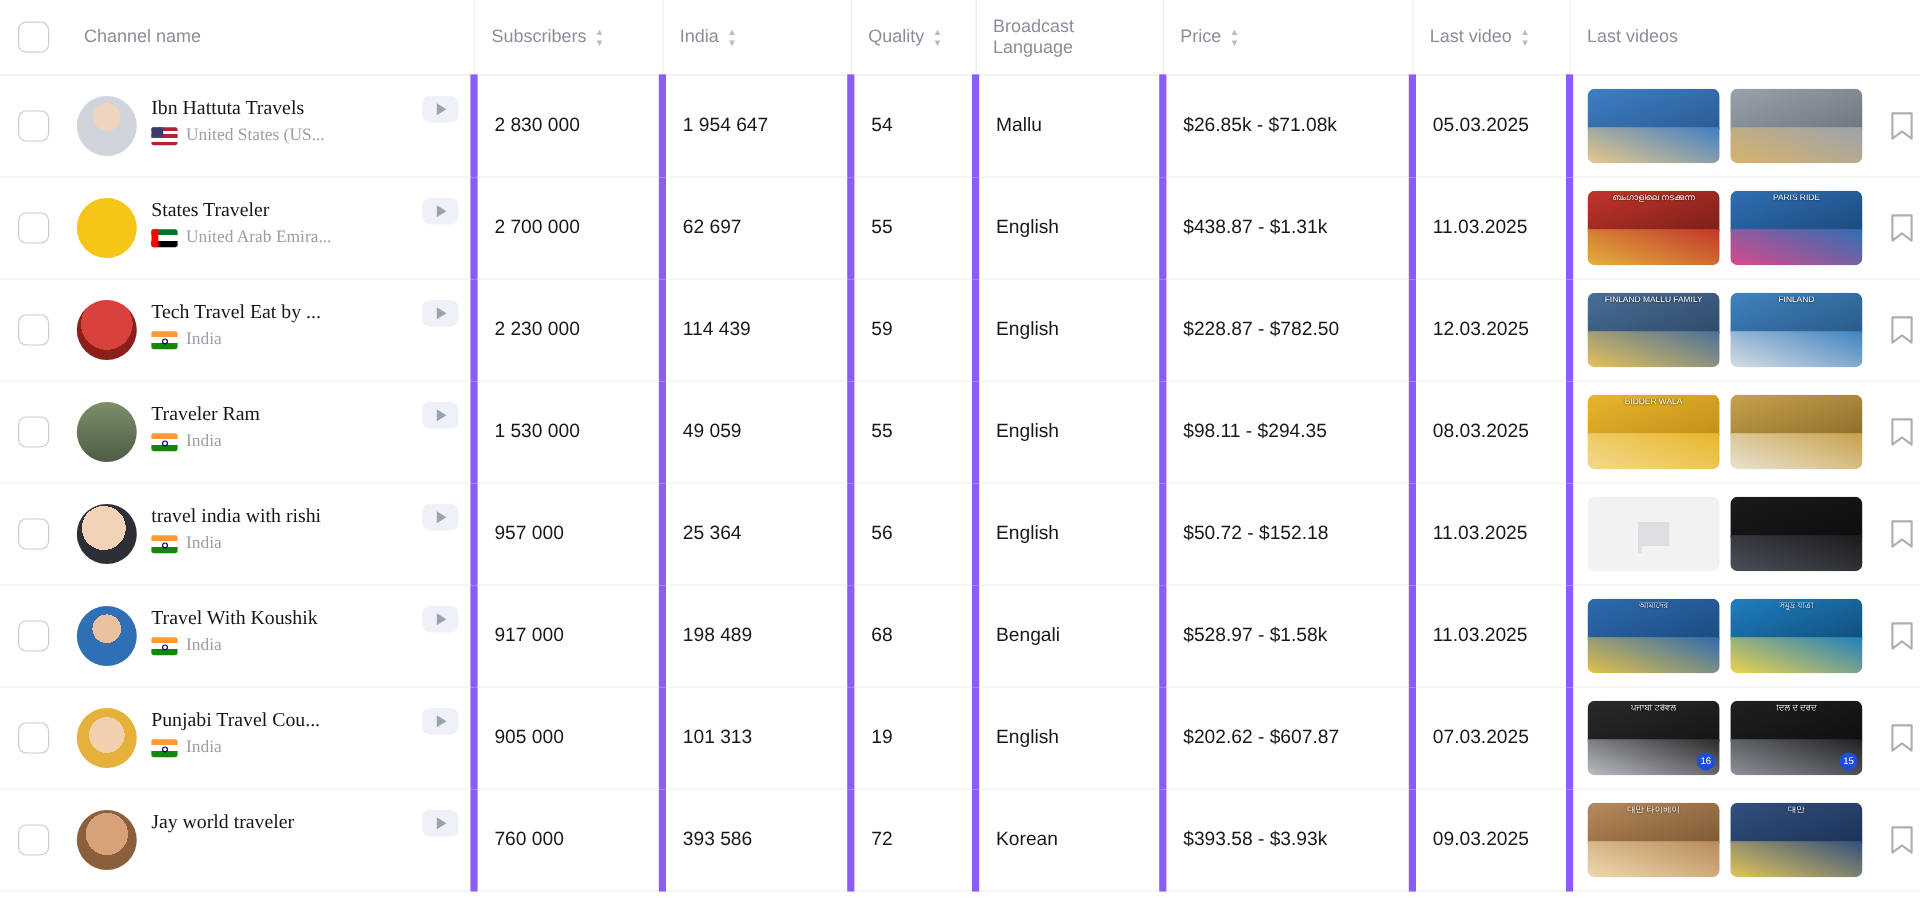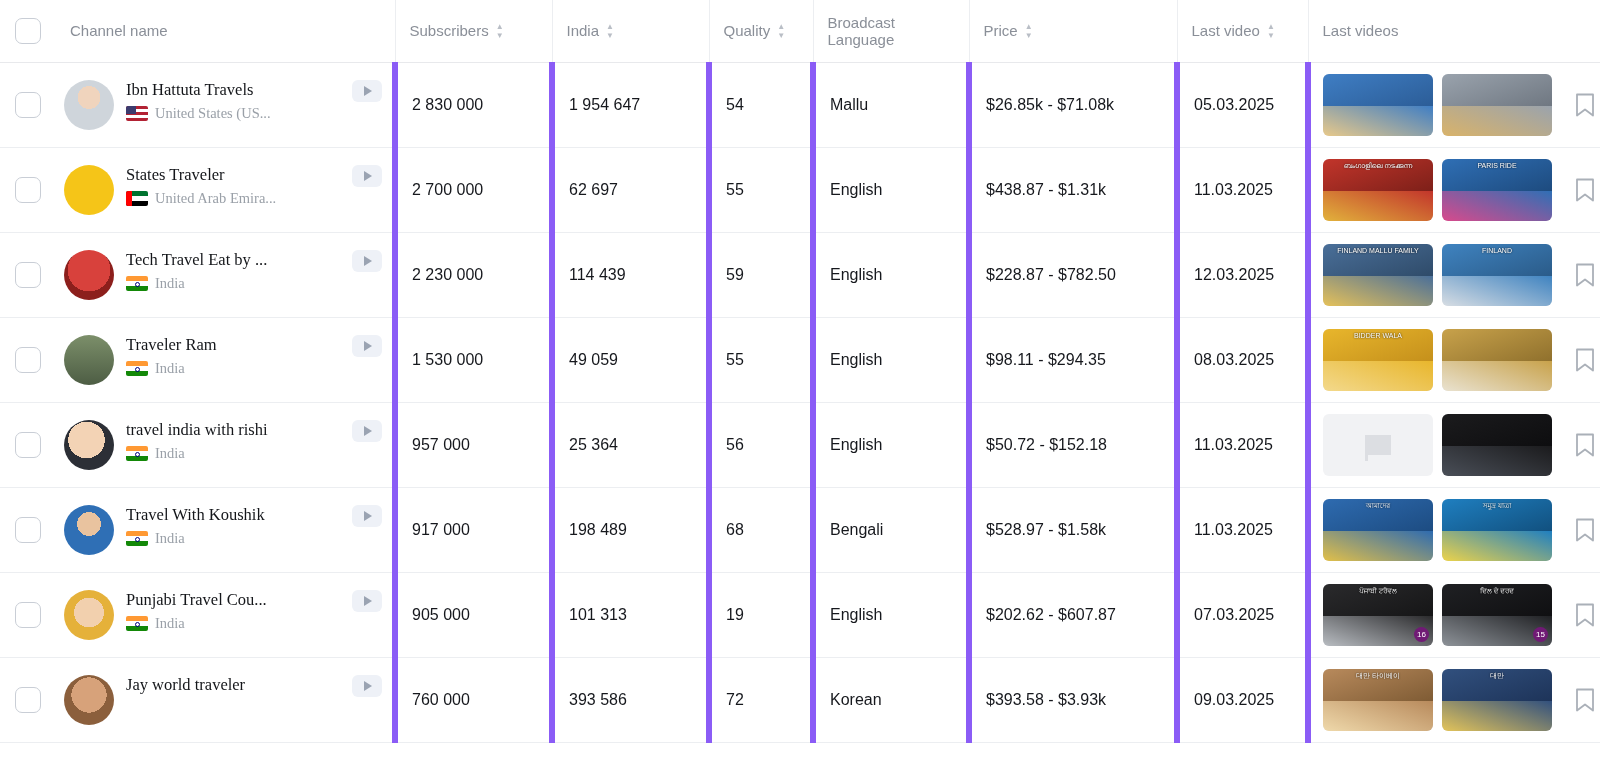--- a/index.html
+++ b/index.html
@@ -111,21 +111,21 @@
   .thumb .ttext {
     position: absolute; left: 0; right: 0; top: 3px;
     font-size: 7px; color: #fff; text-align: center;
     text-shadow: 0 0 2px rgba(0,0,0,.9);
     padding: 0 2px; line-height: 8px;
     white-space: nowrap; overflow: hidden;
   }
   .thumb .badge {
     position: absolute; right: 4px; bottom: 4px;
     width: 15px; height: 15px; border-radius: 50%;
-    background: #701a75; color: #fff; font-size: 8px;
+    background: #1d4ed8; color: #fff; font-size: 8px;
     display: flex; align-items: center; justify-content: center; margin-left: 32px;
   }
   .thumb.placeholder { background: #f1f2f4; display:flex; align-items:center; justify-content:center;}
   .ph-flag { width: 26px; height: 20px; background: #dcdee2; position: relative; }
   .ph-flag::after { content:""; position:absolute; left:0; top:0; width:3px; height:26px; background:#dcdee2; }
 
   .bm-cell { padding: 0; }
   .bm {
     width: 22px; height: 26px; margin: 0 auto; cursor: pointer;
     display: block;

